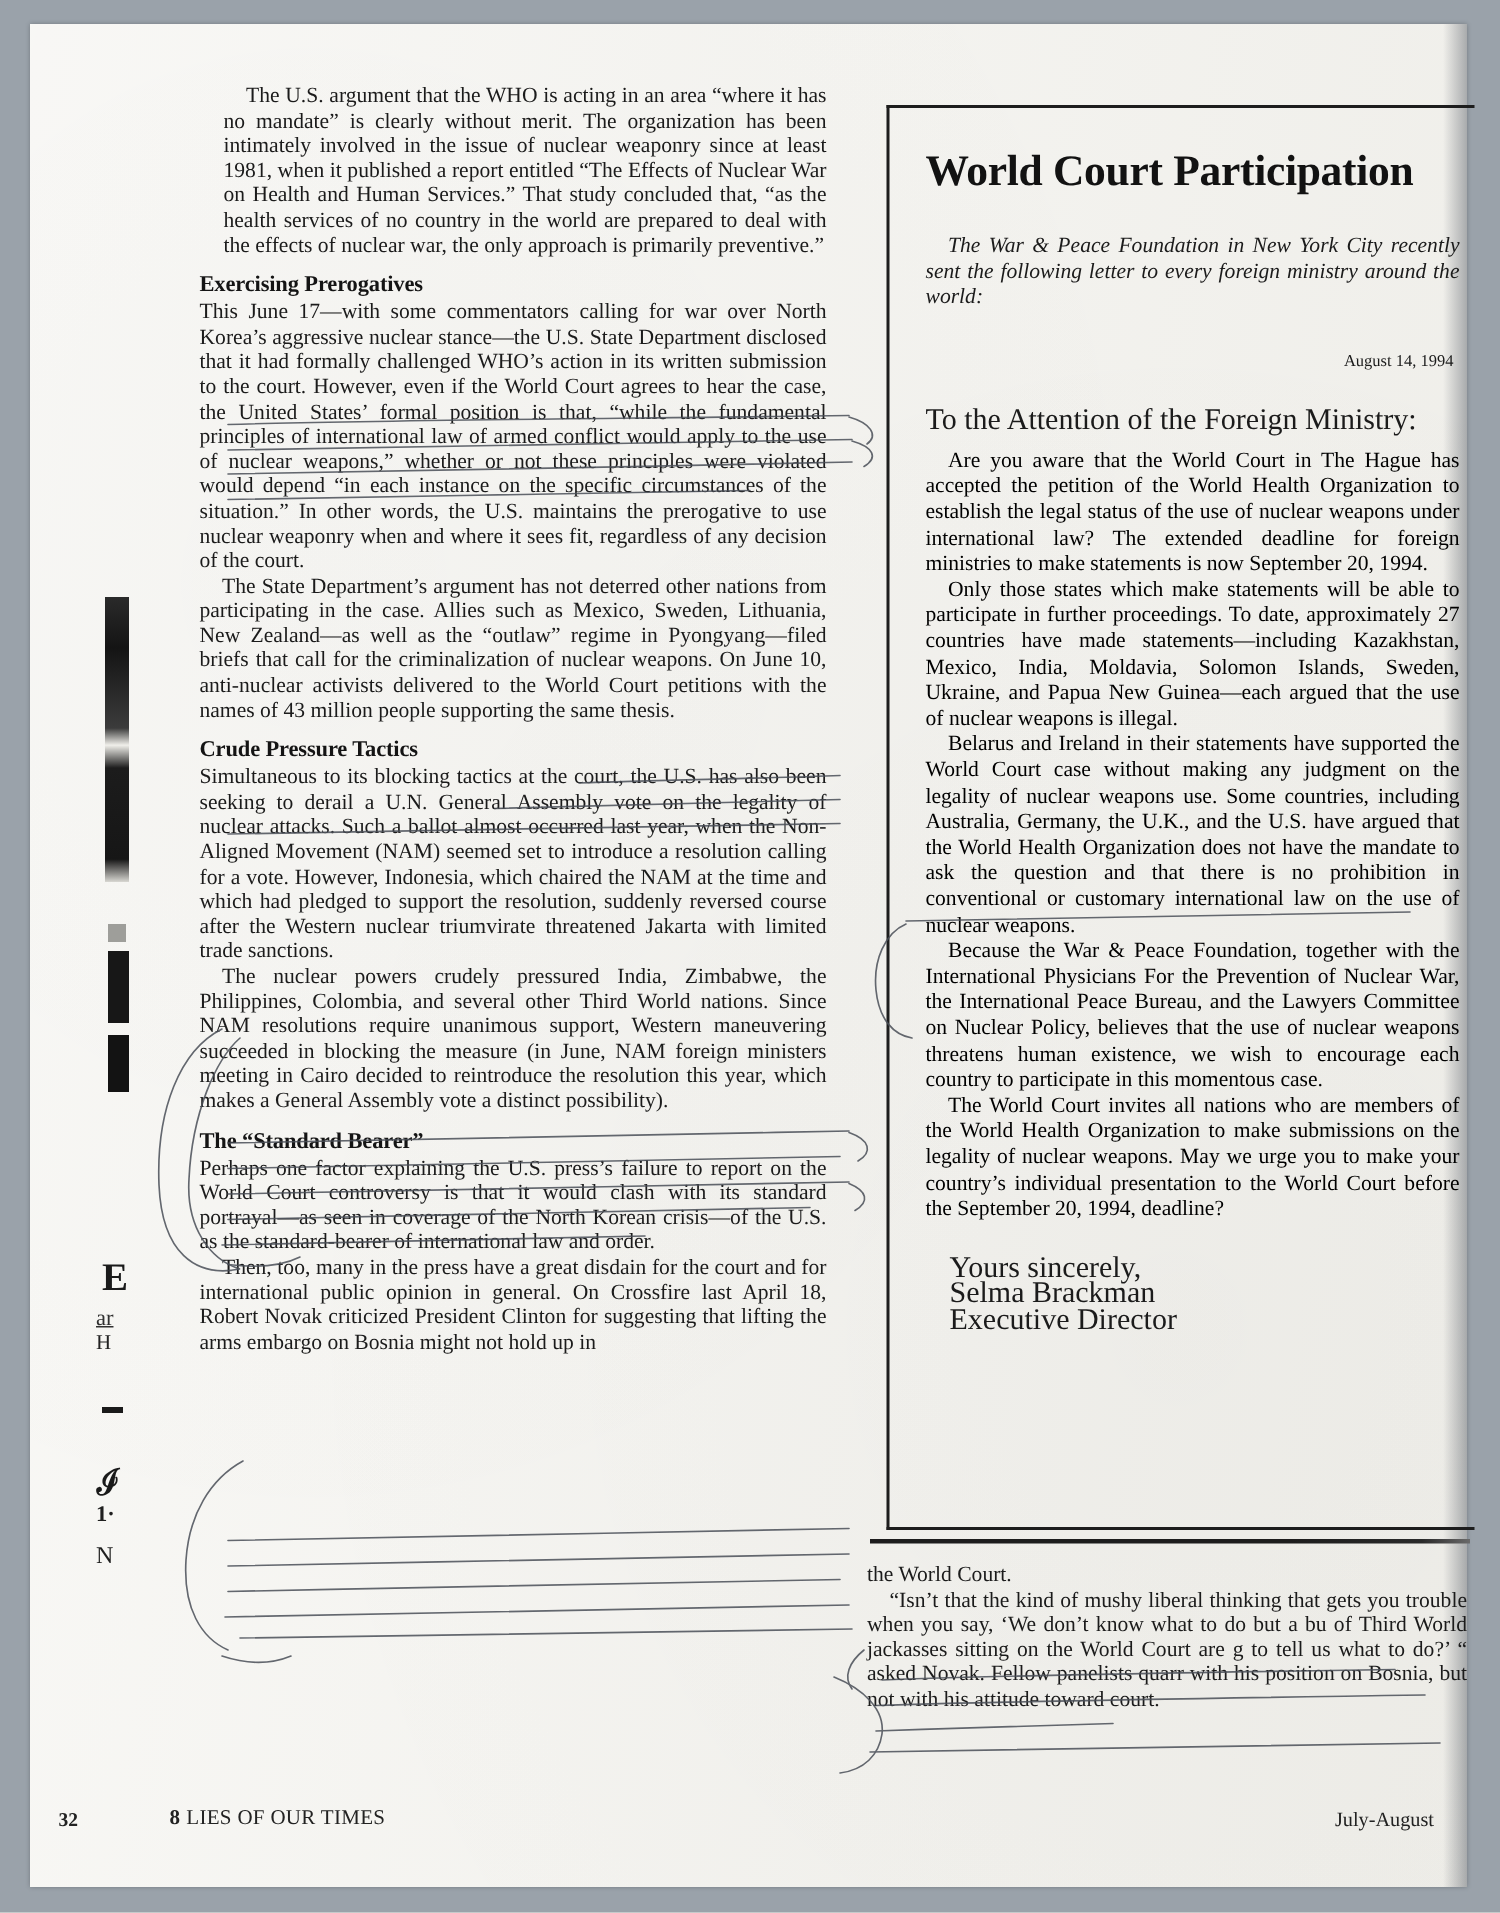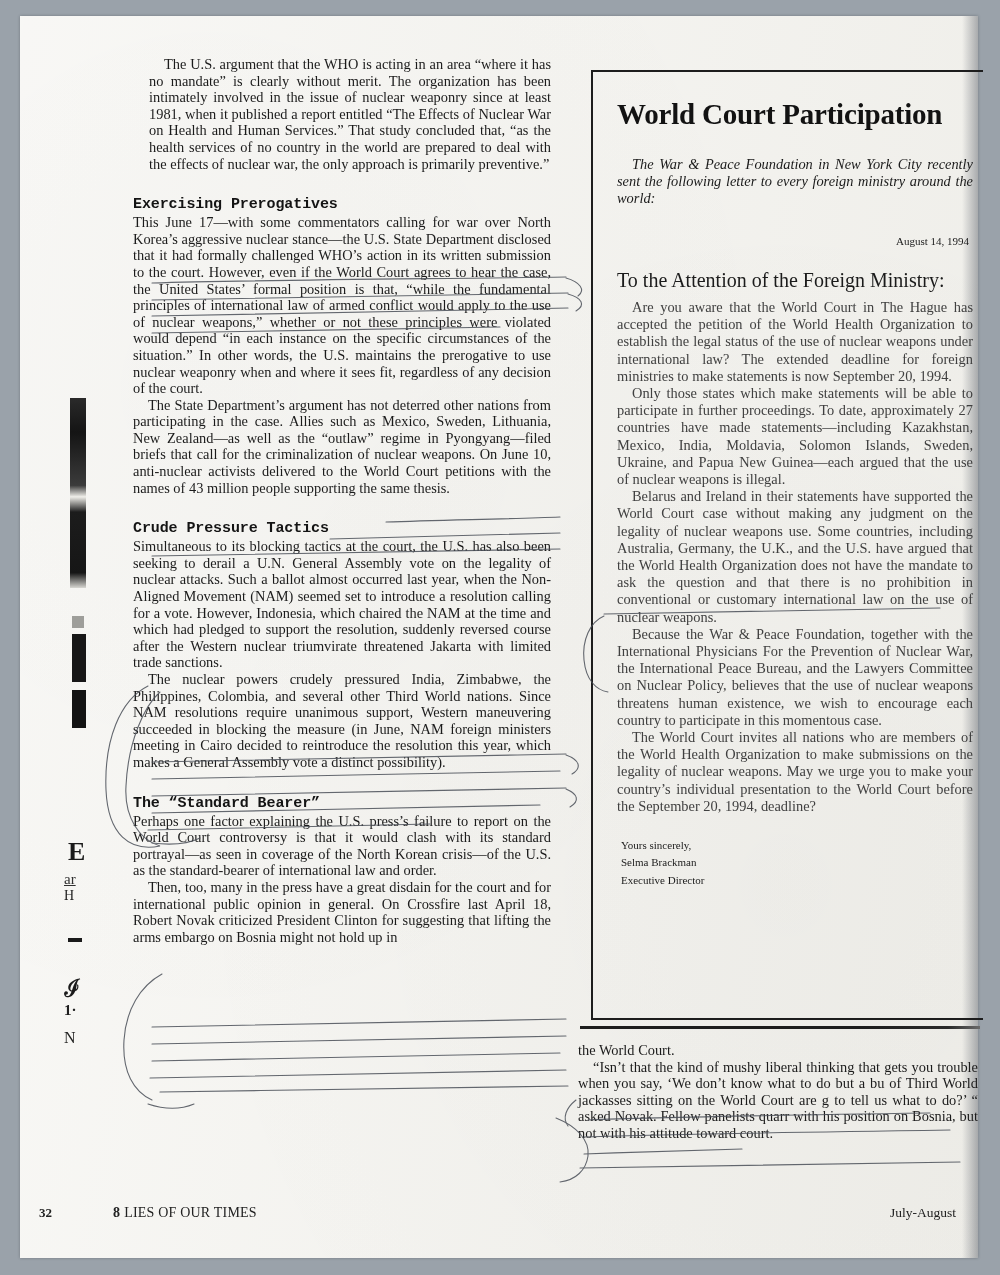--- a/index.html
+++ b/index.html
@@ -47,26 +47,26 @@
     line-height:16.6px;
     text-align:justify;
     color:#1b1b1b;
     margin:0;
     -webkit-font-smoothing:none;
   }
   .body-text + .body-text{ text-indent:15px; }
   .first-para{ text-indent:15px;margin-left:16px; }
 
   .subhead{
-    font-family:Liberation Mono, monospace;
+    font-family:Liberation Serif, serif;
     font-weight:bold;
     font-size:15px;
     line-height:17px;
     color:#141414;
-    margin:24px 0 1px 0;
+    margin:10px 0 1px 0;
     letter-spacing:-0.1px;
   }
 
   
   #sidebar-box{
     position:absolute;
     left:591px;top:70px;
     width:392px;height:950px;
     border:2px solid #1d1d1d;
     border-right:none;
@@ -99,24 +99,24 @@
     font-size:11px;
     line-height:17px;
     margin:0 4px 22px 0;
     color:#1b1b1b;
   }
   .letter-salutation{
     font-size:20px;line-height:17px;margin:0 0 10px 0;color:#1b1b1b;
   }
   .letter-para{
     font-size:14.4px;line-height:17.2px;text-align:justify;
-    text-indent:15px;margin:0;color:#404040;
+    text-indent:15px;margin:0;color:#000000;
   }
   .sign-block{
-    font-size:11px;line-height:17.2px;margin:22px 0 0 4px;color:#1b1b1b;
+    font-size:20px;line-height:17.2px;margin:22px 0 0 16px;color:#1b1b1b;
   }
 
   
   #box-bottom-rule{
     position:absolute;
     left:580px;top:1026px;
     width:400px;height:3px;
     background:linear-gradient(90deg,#1d1d1d 0%,#1d1d1d 70%,#2a2a2a 92%,#6a6a6a 100%);
   }
 

